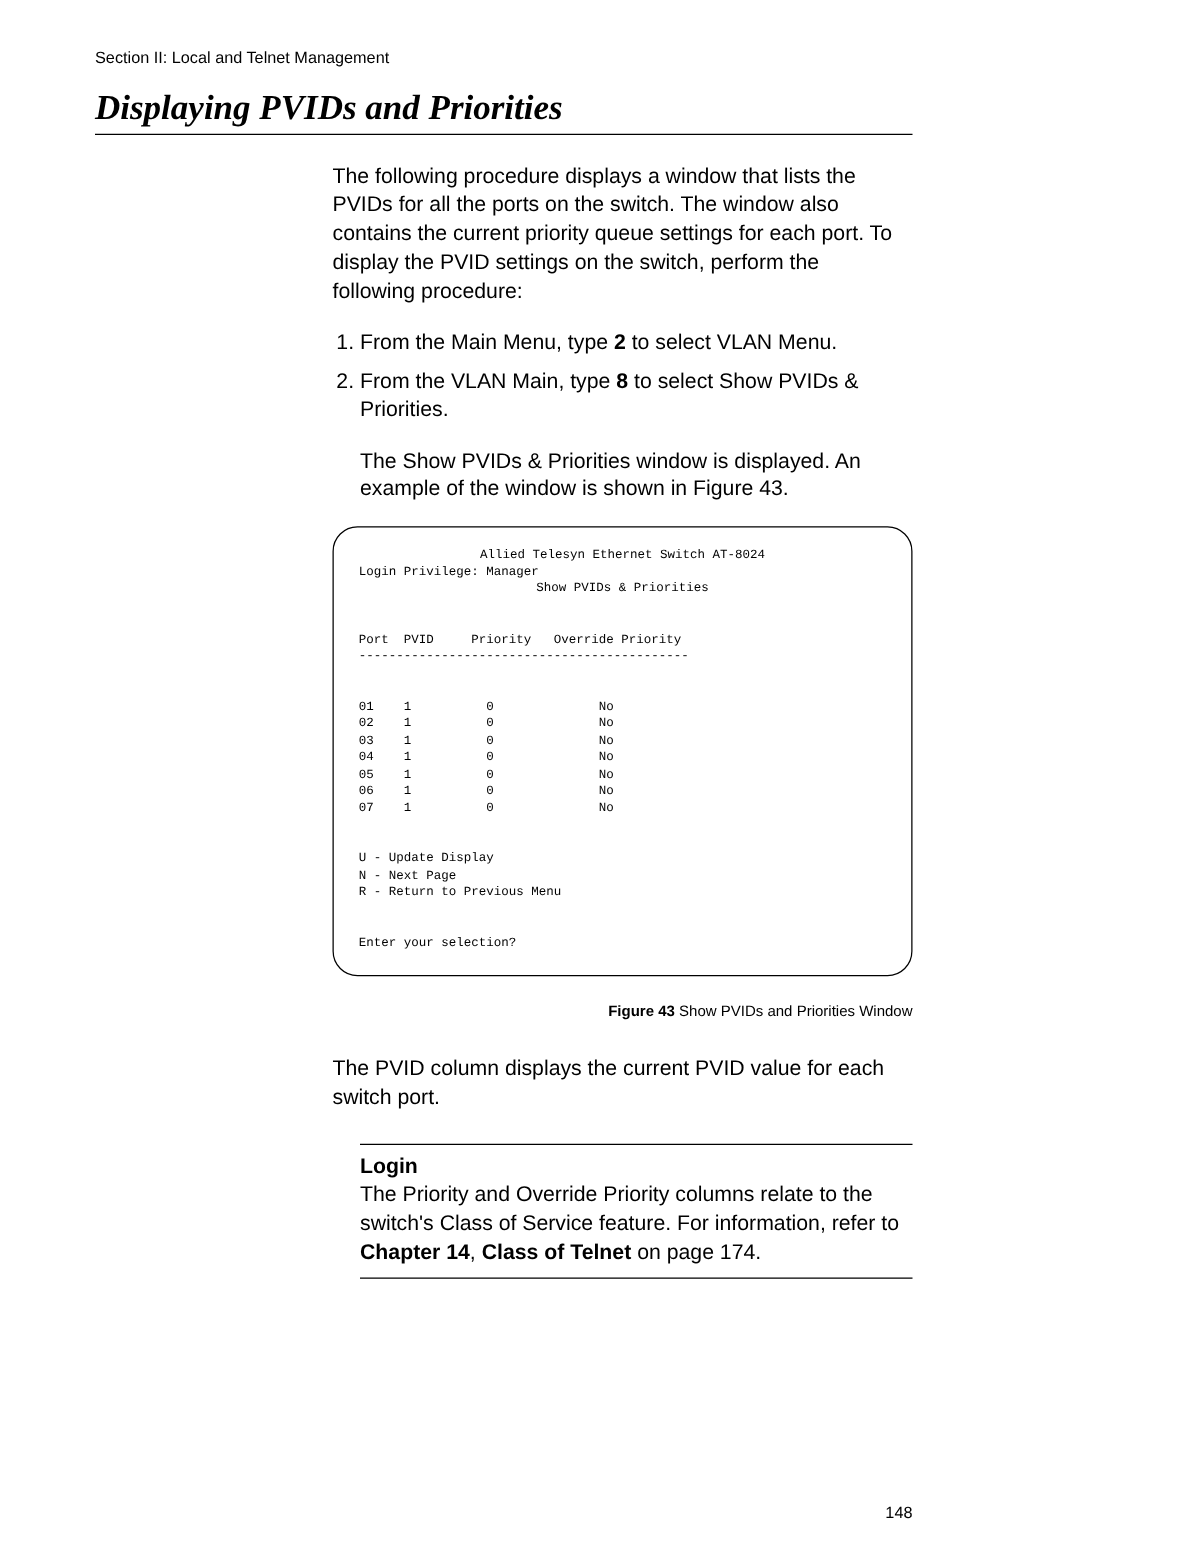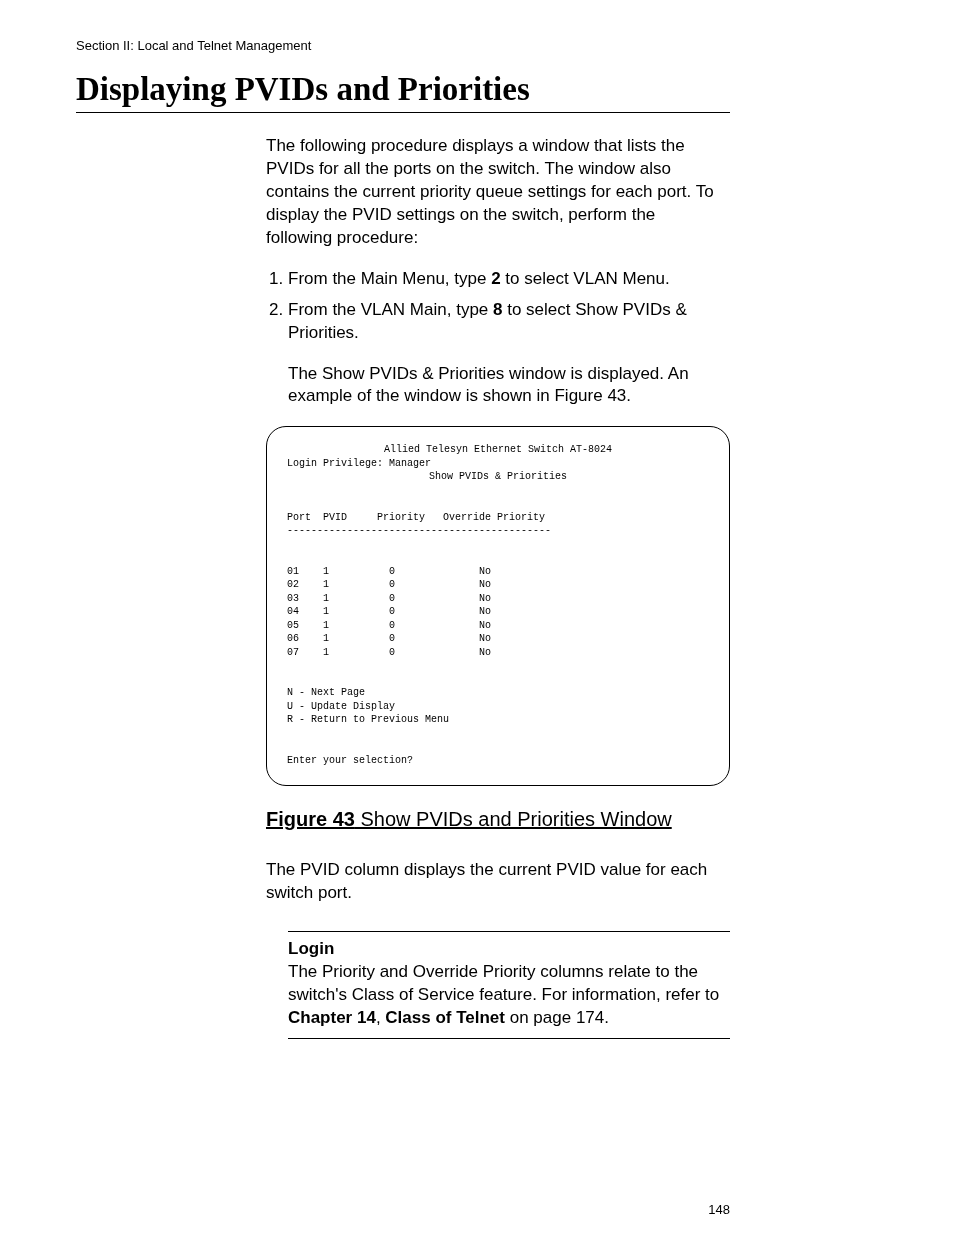--- a/index.html
+++ b/index.html
@@ -17,22 +17,23 @@
     padding: 38px 76px 20px 76px;
     position: relative;
   }
   .section-header {
     font-size: 13px;
     margin-bottom: 18px;
   }
   h1.title {
     font-family: Georgia, "Times New Roman", serif;
     font-weight: bold;
-    font-size: 33px;
+    font-size: 28px;
     margin: 0 0 4px 0;
+    font-style: italic;
   }
   .title-rule {
     border: none;
     border-top: 1.5px solid #000;
     margin: 0 0 22px 0;
   }
   .content-col {
     margin-left: 190px; 
     max-width: 590px;
     font-size: 17px;
@@ -51,24 +52,23 @@
     border-radius: 20px;
     padding: 16px 20px 18px 20px;
     font-family: "Courier New", Courier, monospace;
     font-size: 10px;
     line-height: 1.35;
     white-space: pre;
     margin: 0 0 20px 0;
   }
   .term-center { text-align: center; }
   .fig-caption {
-    text-align: left;
-    font-size: 20px;
+    text-align: right;
+    font-size: 12px;
     margin: 0 0 26px 0;
-    text-decoration: underline;
   }
   .fig-caption .fig-label { font-weight: bold; }
   .post-para { margin: 0 0 26px 0; }
   .note-block {
     margin-left: 22px;
     border-top: 1.5px solid #000;
     border-bottom: 1.5px solid #000;
     padding: 6px 0 8px 0;
   }
   .note-label { font-weight: bold; }
@@ -101,21 +101,21 @@
       <li>
         <span>From the VLAN Main, type </span><span class="bold1">8</span><span> to select Show PVIDs &amp; Priorities.</span>
       </li>
     </ol>
 
     <p class="followup-para">The Show PVIDs &amp; Priorities window is displayed. An example of the window is shown in Figure 43.</p>
 
     <div class="terminal-box"><div class="term-center">Allied Telesyn Ethernet Switch AT-8024</div><div>Login Privilege: Manager</div><div class="term-center">Show PVIDs &amp; Priorities</div>
 <br><div>Port  PVID     Priority   Override Priority</div><div>--------------------------------------------</div>
 <br><div>01    1          0              No</div><div>02    1          0              No</div><div>03    1          0              No</div><div>04    1          0              No</div><div>05    1          0              No</div><div>06    1          0              No</div><div>07    1          0              No</div>
-<br><div>N - Next Page</div><div>U - Update Display</div><div>R - Return to Previous Menu</div>
+<br><div>U - Update Display</div><div>N - Next Page</div><div>R - Return to Previous Menu</div>
 <br><div>Enter your selection?</div></div>
 
     <p class="fig-caption">
       <span class="fig-label">Figure 43</span><span>  Show PVIDs and Priorities Window</span>
     </p>
 
     <p class="post-para">The PVID column displays the current PVID value for each switch port.</p>
 
     <div class="note-block">
       <div class="note-label">Login</div>

